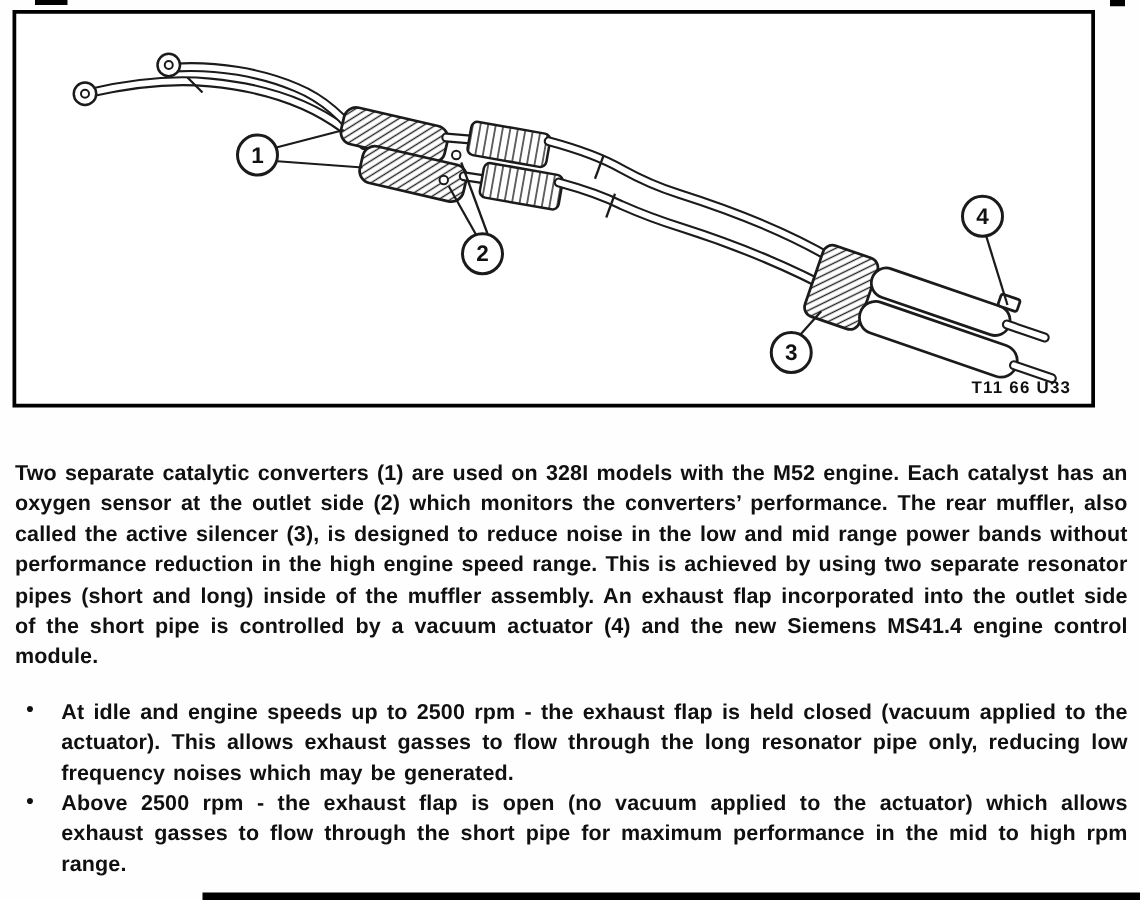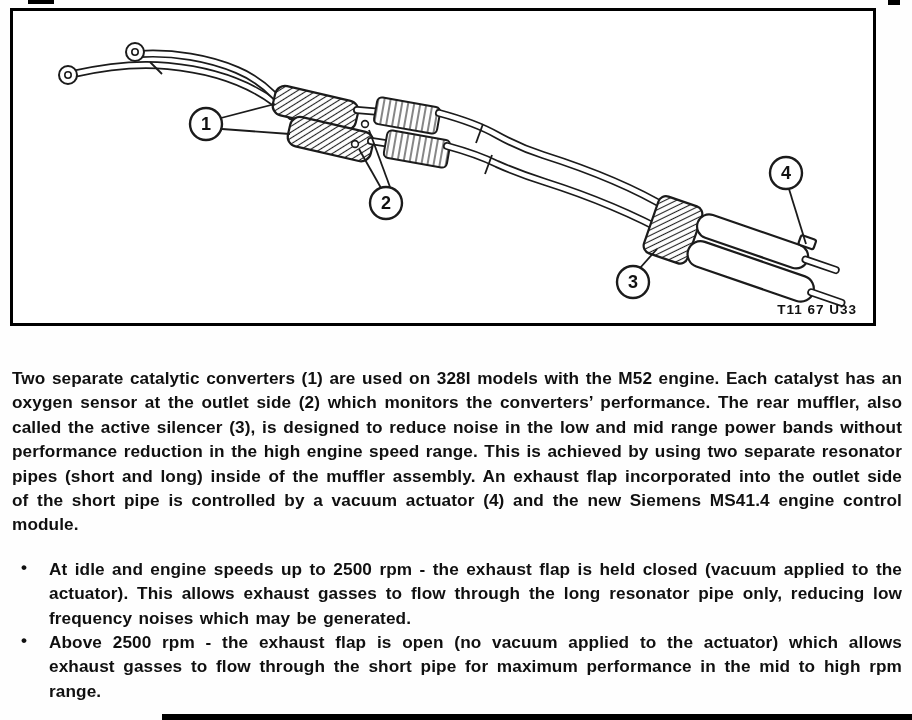--- a/index.html
+++ b/index.html
@@ -157,21 +157,21 @@
         <circle cx="620" cy="270" r="16" class="callout"></circle>
         <text x="620" y="276" class="cnum">3</text>
       </g>
       <g>
         <path class="leader" d="M 776 177 L 793 232"></path>
         <circle cx="773" cy="161" r="16" class="callout"></circle>
         <text x="773" y="167" class="cnum">4</text>
       </g>
     </svg>
 
-    <div class="fig-ref">T11 67 U33</div>
+    <div class="fig-ref">T11 66 U33</div>
   </div>
 
   <div class="text-block">
     <p class="body-text">Two separate catalytic converters (1) are used on 328I models with the M52 engine. Each catalyst has an oxygen sensor at the outlet side (2) which monitors the converters’ performance. The rear muffler, also called the active silencer (3), is designed to reduce noise in the low and mid range power bands without performance reduction in the high engine speed range. This is achieved by using two separate resonator pipes (short and long) inside of the muffler assembly. An exhaust flap incorporated into the outlet side of the short pipe is controlled by a vacuum actuator (4) and the new Siemens MS41.4 engine control module.</p>
     <ul class="bullets">
       <li>
         <span class="dot">•</span>
         <span>At idle and engine speeds up to 2500 rpm - the exhaust flap is held closed (vacuum applied to the actuator). This allows exhaust gasses to flow through the long resonator pipe only, reducing low frequency noises which may be generated.</span>
       </li>
       <li>

